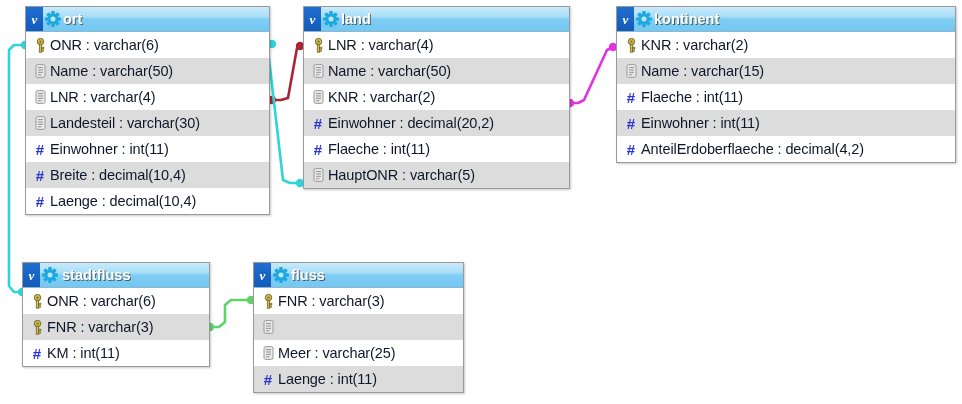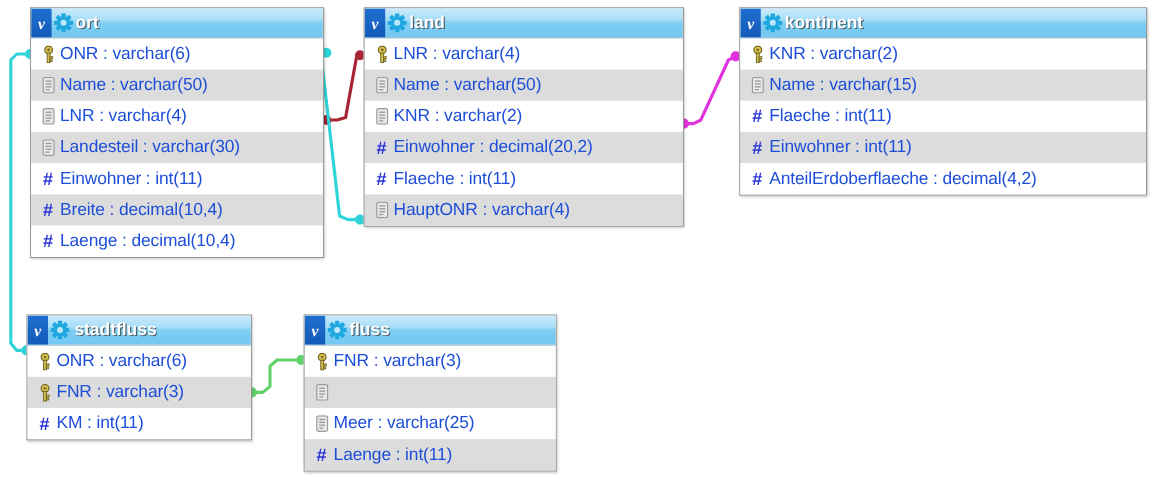--- a/index.html
+++ b/index.html
@@ -112,21 +112,21 @@
     flex: 0 0 20px;
     width: 20px;
     height: 26px;
     display: flex;
     align-items: center;
     justify-content: center;
   }
 
   .field-label {
     font-size: 14.5px;
-    color: #1d4ed8;
+    color: #0f172a;
     font-family: "Liberation Sans", sans-serif;
     letter-spacing: -0.1px;
   }
 
   .hash-glyph {
     color: #2b35d6;
     font-weight: bold;
     font-size: 15px;
     line-height: 1;
     font-family: "Liberation Sans", sans-serif;
@@ -312,21 +312,21 @@
         <div class="field-row alt">
           <div class="field-icon">
             <svg width="11" height="14" viewBox="0 0 11 14">
               <rect x="1" y="0.6" width="9" height="12.8" rx="1.6" fill="#e9e9e9" stroke="#9a9a9a" stroke-width="1"></rect>
               <rect x="3" y="3" width="5" height="1.1" fill="#9a9a9a"></rect>
               <rect x="3" y="5.4" width="5" height="1.1" fill="#9a9a9a"></rect>
               <rect x="3" y="7.8" width="5" height="1.1" fill="#9a9a9a"></rect>
               <rect x="3" y="10.2" width="3.4" height="1.1" fill="#9a9a9a"></rect>
             </svg>
           </div>
-          <span class="field-label">HauptONR : varchar(4)</span>
+          <span class="field-label">HauptONR : varchar(5)</span>
         </div>
       </div>
       <div class="table-box" style="left: 616px; top: 6px; width: 340px;">
         <div class="table-header">
           <div class="v-badge">v</div>
           <div class="gear-icon">
             <svg width="16" height="16" viewBox="0 0 16 16">
               <rect x="12.299999999999999" y="6.2" width="3.6" height="3.6" rx="0.8" fill="#1fa8e0" transform="rotate(0,14.1,8)"></rect>
               <rect x="10.51335136523794" y="10.513351365237938" width="3.6" height="3.6" rx="0.8" fill="#1fa8e0" transform="rotate(45,12.31335136523794,12.313351365237938)"></rect>
               <rect x="6.2" y="12.299999999999999" width="3.6" height="3.6" rx="0.8" fill="#1fa8e0" transform="rotate(90,8,14.1)"></rect>

